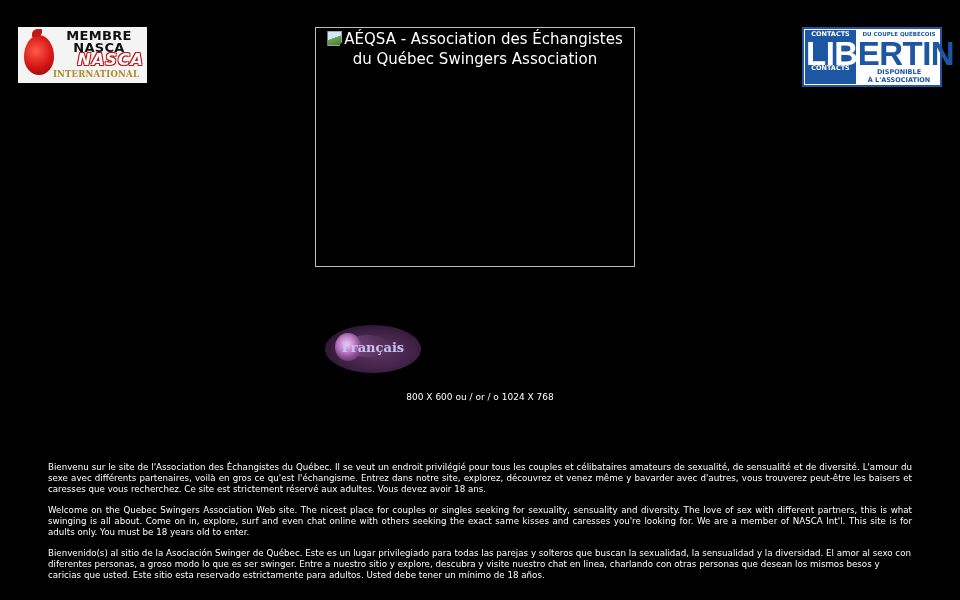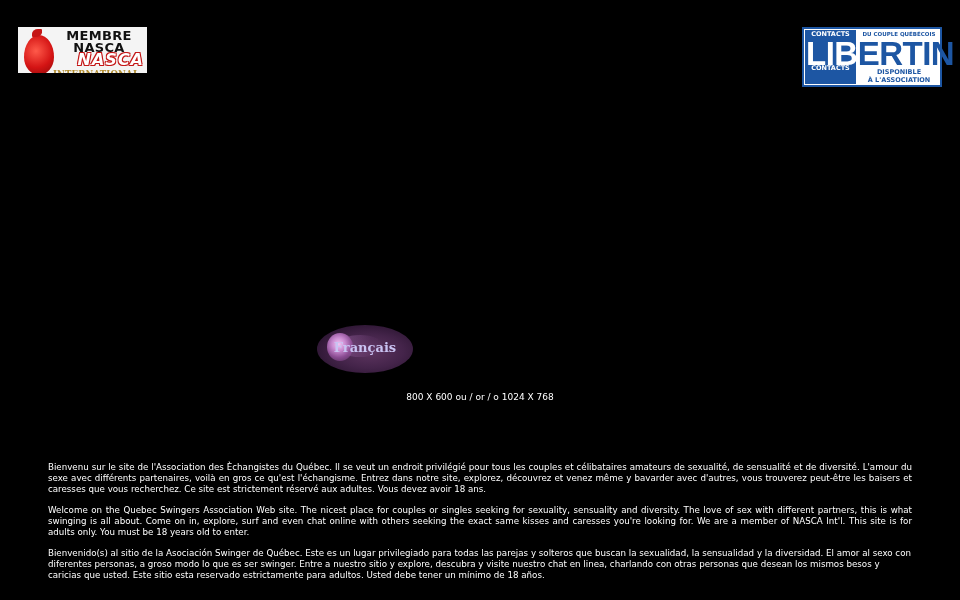--- a/index.html
+++ b/index.html
@@ -10,21 +10,21 @@
       height: 600px;
       overflow: hidden;
       font-family: "DejaVu Sans", sans-serif;
       color: #ffffff;
     }
     .page { position: relative; width: 960px; height: 600px; }
 
     
     .nasca {
       position: absolute; left: 18px; top: 27px;
-      width: 129px; height: 46px;
+      width: 129px; height: 56px;
       background: #f4f4f4;
       overflow: hidden;
     }
     .nasca .apple {
       position: absolute; left: 6px; top: 8px;
       width: 30px; height: 40px;
       border-radius: 50% 50% 50% 50% / 55% 55% 45% 45%;
       background: radial-gradient(circle at 40% 40%, #ff5a4a 0%, #d41414 55%, #8c0808 100%);
     }
     .nasca .apple::after {
@@ -141,21 +141,21 @@
       border-radius: 50%;
       background: linear-gradient(100deg, rgba(180,120,190,0.45) 0%, rgba(120,70,130,0.15) 70%, rgba(0,0,0,0) 100%);
     }
     .lang-btn .label {
       position: absolute; left: 0; right: 0; top: 15px;
       text-align: center;
       font-family: "DejaVu Serif", serif;
       font-weight: bold; font-size: 13px; line-height: 16px;
       color: #c9c3f2;
     }
-    .lang-fr { left: 0; }
+    .lang-fr { left: 8px; }
     .lang-en { left: 115px; }
     .lang-es { left: 230px; }
 
     .resolution {
       position: absolute; left: 317px; top: 378px; width: 326px;
       text-align: center;
       font-family: "DejaVu Sans", sans-serif;
       font-size: 9px; line-height: 12px; color: #ffffff; margin-top: 13px;
     }
 
@@ -176,20 +176,25 @@
 <div class="page">
 
   <div class="nasca">
     <div class="apple"></div>
     <div class="t1">MEMBRE</div>
     <div class="t2">NASCA</div>
     <div class="t3">NASCA</div>
     <div class="t4">INTERNATIONAL</div>
   </div>
 
+  <div class="main-image">
+    <div class="alt">
+      <span class="broken-icon"></span><span>AÉQSA - Association des Échangistes du Québec Swingers Association</span>
+    </div>
+  </div>
 
   <div class="libertin">
     <div class="lb-left"></div>
     <div class="mag">CONTACTS</div>
     <div class="couple">DU COUPLE QUÉBÉCOIS</div>
     <div class="lib"><span>LIB</span><span class="rest">ERTIN</span></div>
     <div class="contacts">CONTACTS</div>
     <div class="dispo">
       <div>DISPONIBLE</div>
       <div>À L'ASSOCIATION</div>

